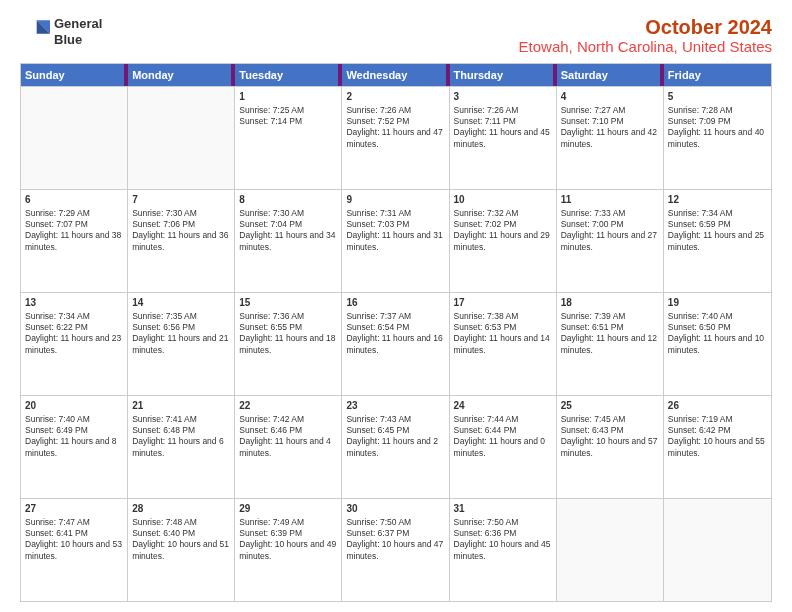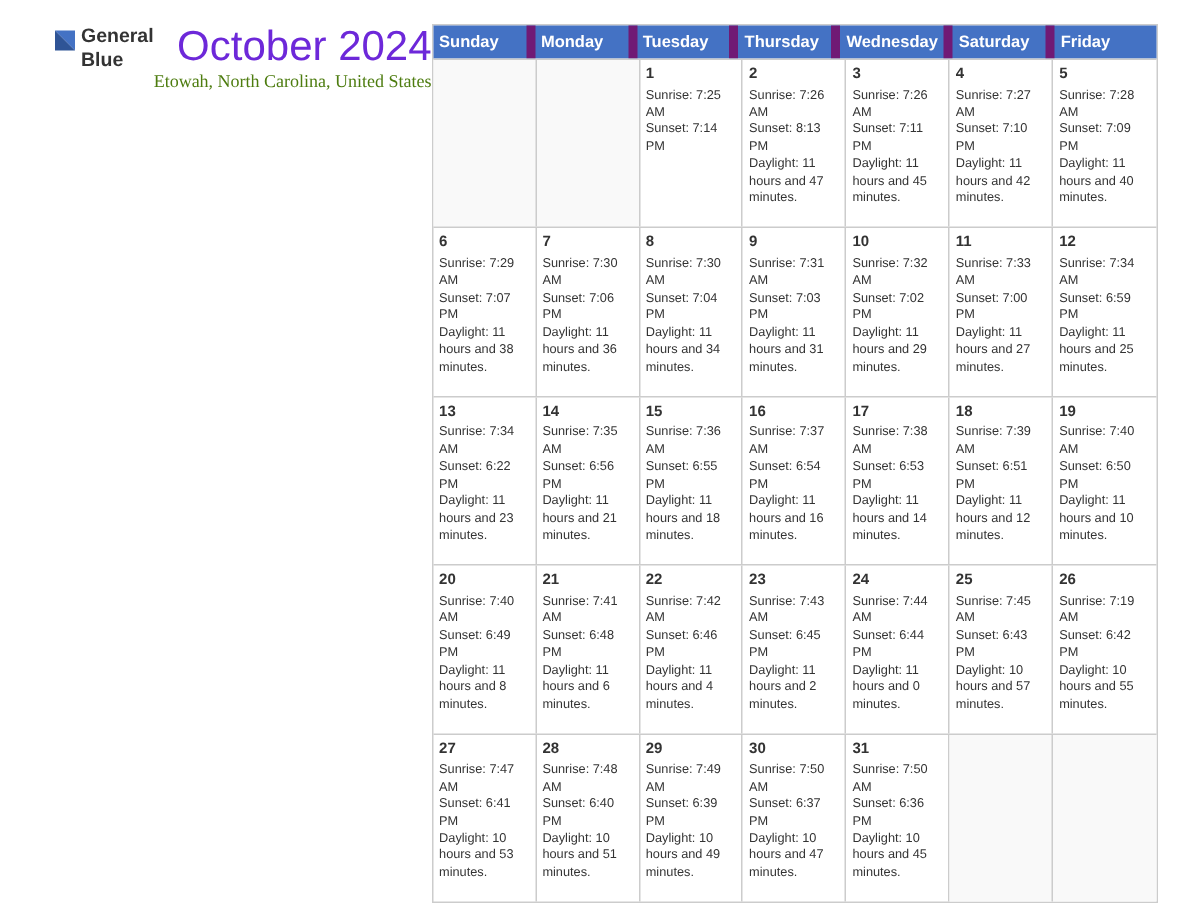--- a/index.html
+++ b/index.html
@@ -8,21 +8,21 @@
       background: #fff;
       width: 792px;
       height: 612px;
       overflow: hidden;
     }
     .page {
       width: 792px;
       height: 612px;
       padding: 16px 20px 10px 20px;
       display: flex;
-      flex-direction: row;
+      flex-direction: column;
     }
     .header {
       display: flex;
       align-items: flex-start;
       justify-content: space-between;
       margin-bottom: 8px;
     }
     .logo {
       display: flex;
       align-items: center;
@@ -38,49 +38,48 @@
       display: block;
     }
     .logo-icon {
       width: 30px;
       height: 30px;
     }
     .title-block {
       text-align: right;
     }
     .title-block h1 {
-      font-size: 28px;
+      font-size: 20px;
+      font-weight: bold;
+      color: #c2410c;
+      line-height: 1.1;
+    }
+    .title-block h2 {
+      font-size: 15px;
       font-weight: normal;
-      color: #6d28d9;
-      line-height: 1.1;
-    }
-    .title-block h2 {
-      font-size: 12px;
-      font-weight: normal;
-      color: #4d7c0f;
-      font-family: Liberation Serif, serif;
+      color: #ef4444;
     }
     .calendar {
       flex: 1;
       display: flex;
       flex-direction: column;
       border: 1px solid #ccc;
     }
     .cal-header {
       display: grid;
       grid-template-columns: repeat(7, 1fr);
       background: #4472c4;
     }
     .cal-header-cell {
       color: #fff;
       font-size: 11px;
       font-weight: bold;
       padding: 5px 4px;
       text-align: left;
-      border-right: 6px solid #701a75;
+      border-right: 4px solid #701a75;
     }
     .cal-header-cell:last-child { border-right: none; }
     .cal-body {
       flex: 1;
       display: flex;
       flex-direction: column;
     }
     .cal-row {
       display: grid;
       grid-template-columns: repeat(7, 1fr);
@@ -129,38 +128,38 @@
       <h1>October 2024</h1>
       <h2>Etowah, North Carolina, United States</h2>
     </div>
   </div>
 
   <div class="calendar">
     <div class="cal-header" id="cal-header">
         <div class="cal-header-cell">Sunday</div>
         <div class="cal-header-cell">Monday</div>
         <div class="cal-header-cell">Tuesday</div>
+        <div class="cal-header-cell">Wednesday</div>
         <div class="cal-header-cell">Thursday</div>
-        <div class="cal-header-cell">Wednesday</div>
         <div class="cal-header-cell">Saturday</div>
         <div class="cal-header-cell">Friday</div>
       </div>
     <div class="cal-body" id="cal-body">
         <div class="cal-row">
           <div class="cal-cell empty"></div>
           <div class="cal-cell empty"></div>
           <div class="cal-cell">
             <span class="day-num">1</span>
             <span class="detail">Sunrise: 7:25 AM</span>
             <span class="detail">Sunset: 7:14 PM</span>
           </div>
           <div class="cal-cell">
             <span class="day-num">2</span>
             <span class="detail">Sunrise: 7:26 AM</span>
-            <span class="detail">Sunset: 8:13 PM</span>
+            <span class="detail">Sunset: 7:52 PM</span>
             <span class="detail">Daylight: 11 hours and 47 minutes.</span>
           </div>
           <div class="cal-cell">
             <span class="day-num">3</span>
             <span class="detail">Sunrise: 7:26 AM</span>
             <span class="detail">Sunset: 7:11 PM</span>
             <span class="detail">Daylight: 11 hours and 45 minutes.</span>
           </div>
           <div class="cal-cell">
             <span class="day-num">4</span>

